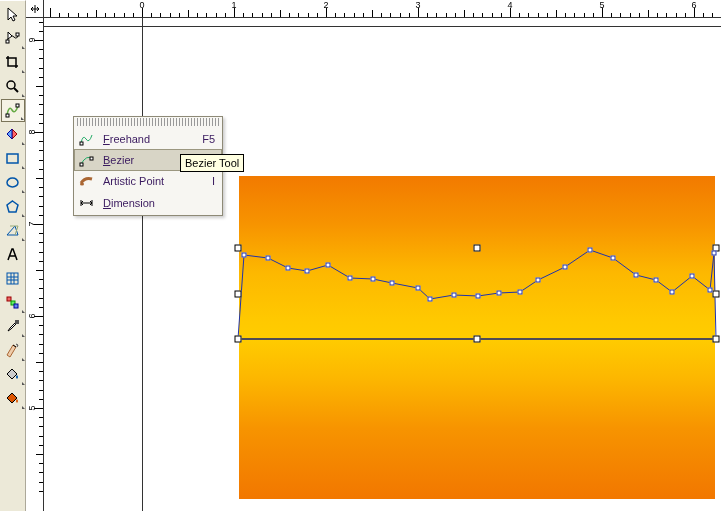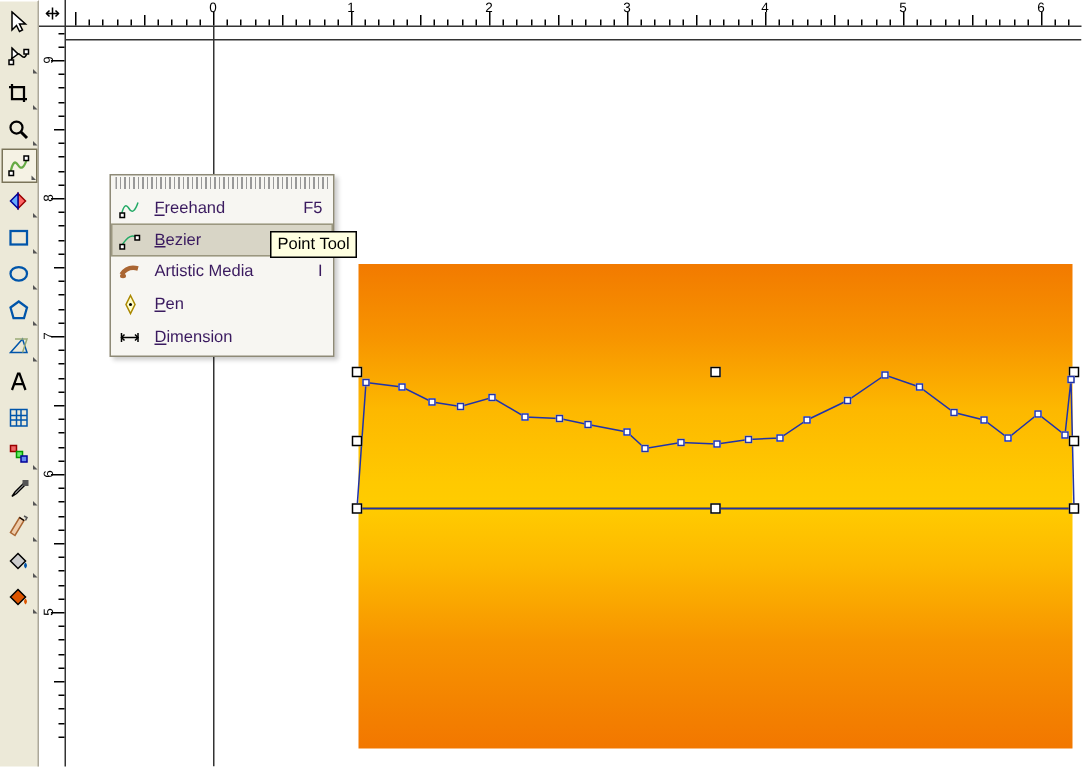--- a/index.html
+++ b/index.html
@@ -503,38 +503,28 @@
       <span class="label"><span class="underline">B</span>ezier</span>
       <span class="shortcut"></span>
     </div>
     <div class="flyout-item">
       <div class="icon-cell">
         <svg width="16" height="16">
           <path d="M2 10 Q6 4 13 6" stroke="#a63" stroke-width="3" fill="none"></path>
           <ellipse cx="3" cy="11" rx="2" ry="1.5" fill="#a63"></ellipse>
         </svg>
       </div>
-      <span class="label">Artistic Media</span>
+      <span class="label">Artistic Point</span>
       <span class="shortcut">I</span>
-    </div>
-    <div class="flyout-item">
-      <div class="icon-cell">
-        <svg width="16" height="16">
-          <path d="M8 2 L11 8 L8 14 L5 8 Z" fill="#ffc" stroke="#a80"></path>
-          <circle cx="8" cy="8" r="1" fill="#000"></circle>
-        </svg>
-      </div>
-      <span class="label"><span class="underline">P</span>en</span>
-      <span class="shortcut"></span>
     </div>
     <div class="flyout-item">
       <div class="icon-cell">
         <svg width="16" height="16">
           <path d="M2 8 L13 8 M2 5 L2 11 M13 5 L13 11" stroke="#000" fill="none"></path>
           <path d="M4 6 L2 8 L4 10 M11 6 L13 8 L11 10" stroke="#000" fill="none"></path>
         </svg>
       </div>
       <span class="label"><span class="underline">D</span>imension</span>
       <span class="shortcut"></span>
     </div>
   </div>
 
-<div class="tooltip" id="tooltip" style="left: 180px; top: 154px;">Point Tool</div>
+<div class="tooltip" id="tooltip" style="left: 180px; top: 154px;">Bezier Tool</div>
 
 </body></html>

